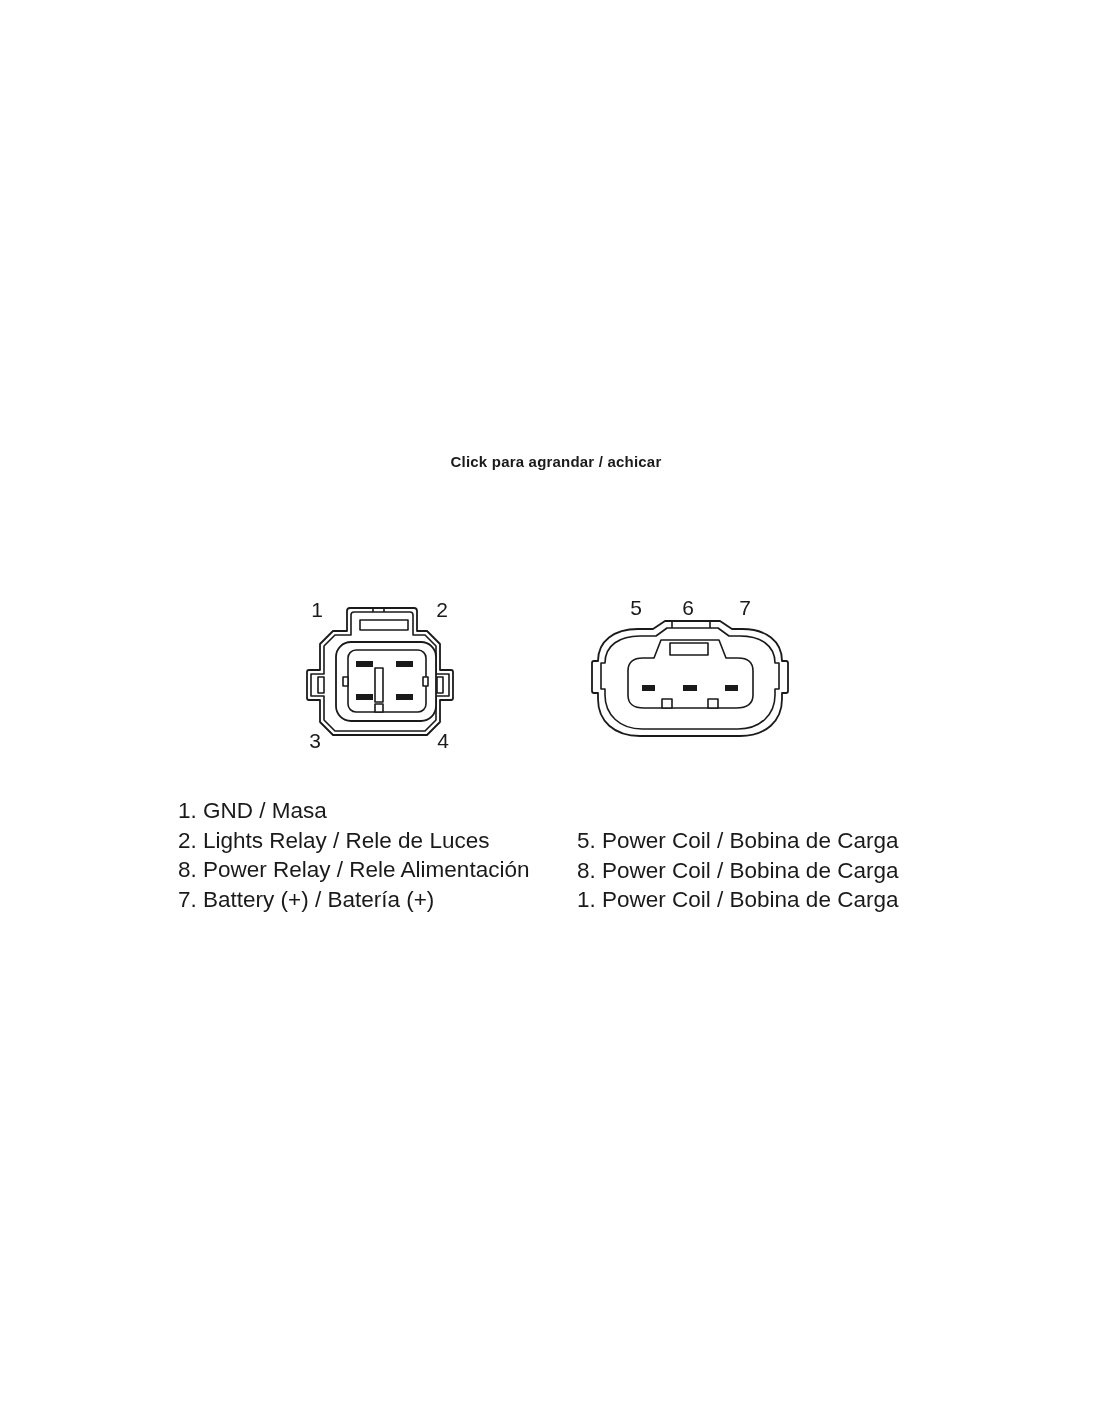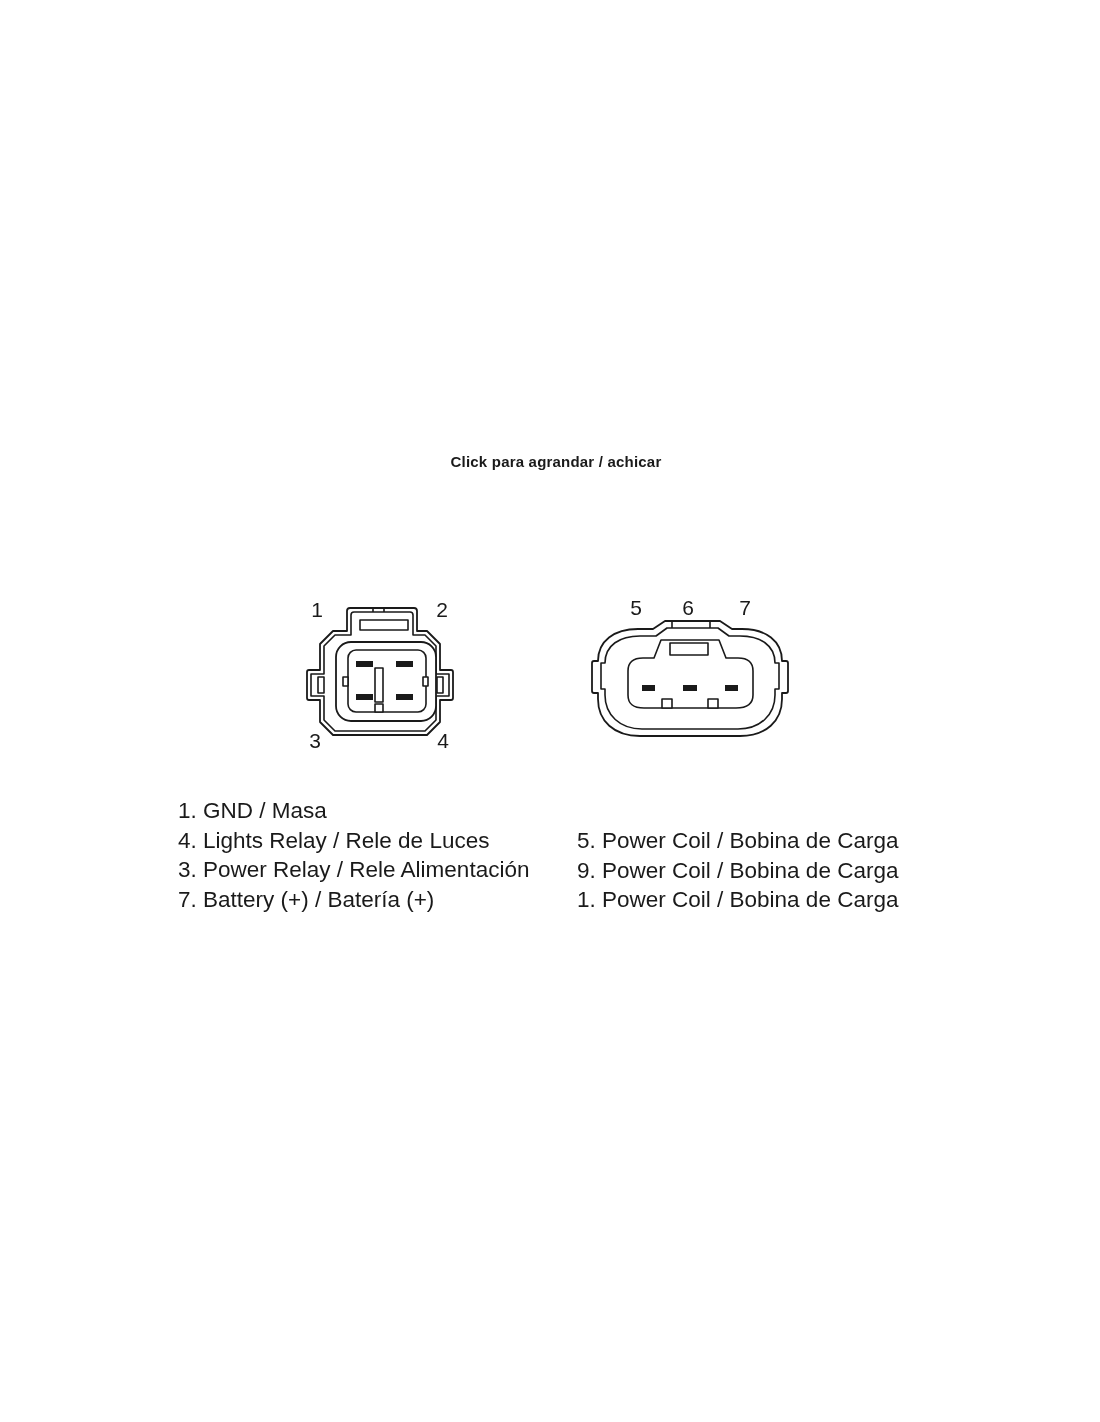--- a/index.html
+++ b/index.html
@@ -134,24 +134,24 @@
       <rect class="pin" x="95" y="90" width="14" height="6"></rect>
       <rect class="pin" x="137" y="90" width="13" height="6"></rect>
     </g>
     <text x="48" y="20">5</text>
     <text x="100" y="20">6</text>
     <text x="157" y="20">7</text>
   </svg>
 
   <div id="legend-left" class="legend-col">
     <div>1. GND / Masa</div>
-    <div>4. Lights Relay / Rele de Luces</div>
-    <div>3. Power Relay / Rele Alimentación</div>
+    <div>2. Lights Relay / Rele de Luces</div>
+    <div>8. Power Relay / Rele Alimentación</div>
     <div>7. Battery (+) / Batería (+)</div>
   </div>
 
   <div id="legend-right" class="legend-col">
     <div>5. Power Coil / Bobina de Carga</div>
-    <div>9. Power Coil / Bobina de Carga</div>
+    <div>8. Power Coil / Bobina de Carga</div>
     <div>1. Power Coil / Bobina de Carga</div>
   </div>
 
 </div>
 
 </body></html>

